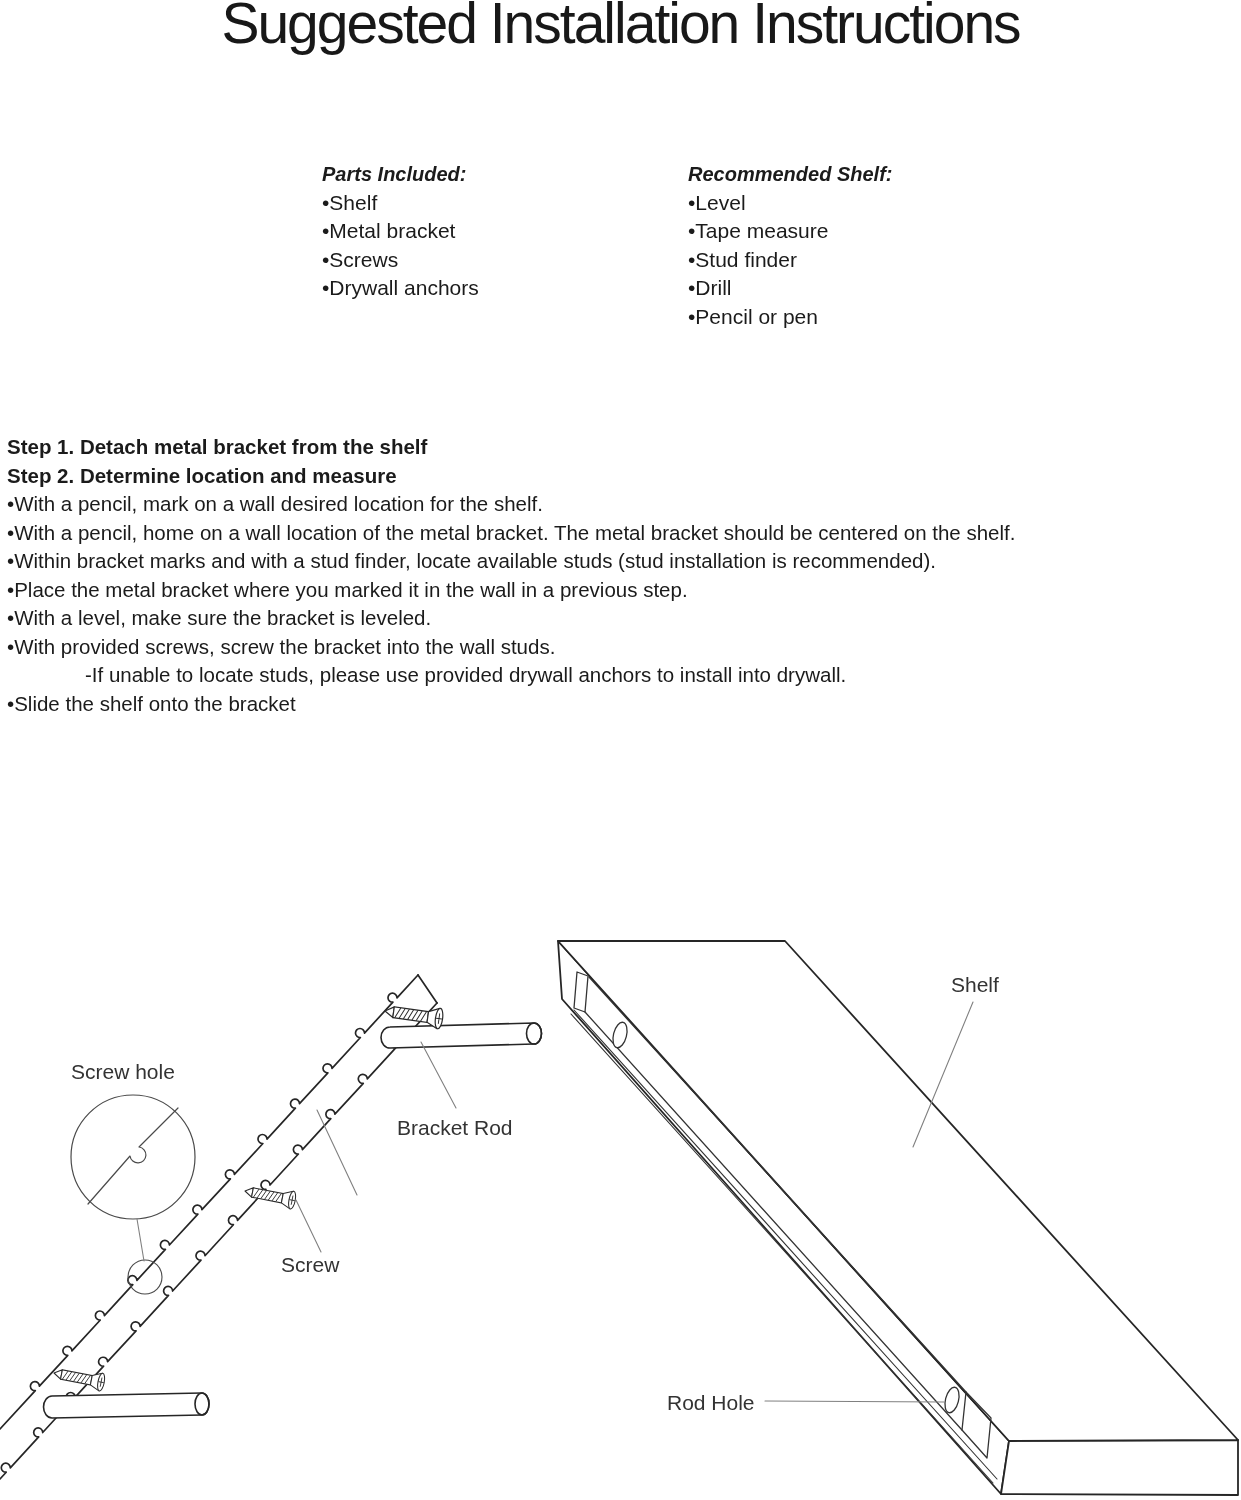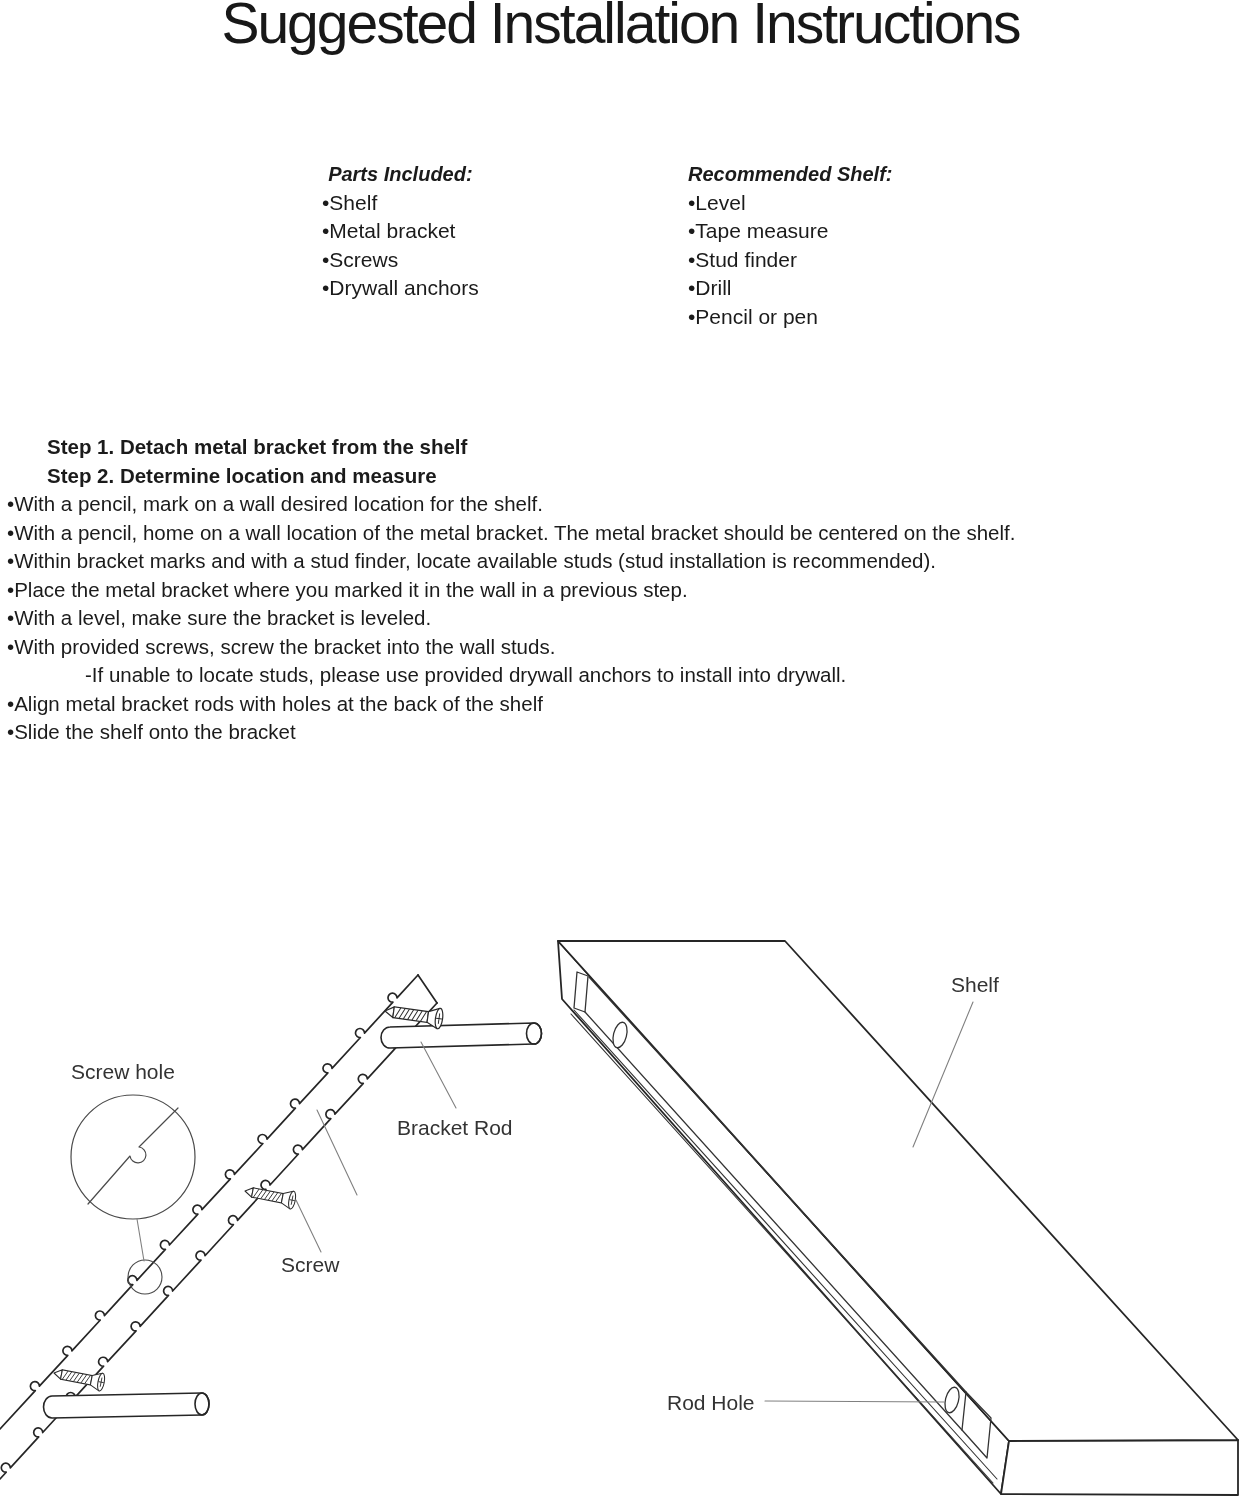--- a/index.html
+++ b/index.html
@@ -3,25 +3,25 @@
 <meta charset="utf-8">
 <style>
   html,body{margin:0;padding:0;background:#ffffff;}
   .page{position:relative;width:1241px;height:1500px;background:#ffffff;overflow:hidden;
         font-family:"Liberation Sans",sans-serif;color:#1b1b1b;}
   .title{position:absolute;top:-8px;left:0;width:1241px;text-align:center;margin:0;
          font-size:57px;font-weight:300;letter-spacing:-2px;color:#181818;line-height:62px;}
   .col{position:absolute;line-height:28.5px;}
   .col-parts{left:322px;top:160px;}
   .col-tools{left:688px;top:160px;}
-  .list-heading{font-size:20px;font-weight:bold;font-style:italic;text-align:center;}
+  .list-heading{font-size:20px;font-weight:bold;font-style:italic;}
   .list-item{font-size:21px;white-space:nowrap;}
   .steps{position:absolute;left:7px;top:433px;width:1230px;line-height:28.5px;font-size:20.5px;}
   .step-line{white-space:nowrap;}
-  .step-h{font-weight:bold;margin-left:40px;}
+  .step-h{font-weight:bold;}
   .subnote{padding-left:78px;}
   svg.diagram{position:absolute;left:0;top:0;width:1241px;height:1500px;}
   svg text{font-family:"Liberation Sans",sans-serif;font-size:21px;fill:#333333;}
 </style>
 </head>
 <body>
 
 <div class="page">
 
   <h1 class="title">Suggested Installation Instructions</h1>
@@ -46,21 +46,20 @@
   <div class="steps">
     <div class="step-line step-h">Step 1. Detach metal bracket from the shelf</div>
     <div class="step-line step-h">Step 2. Determine location and measure</div>
     <div class="step-line">•With a pencil, mark on a wall desired location for the shelf.</div>
     <div class="step-line">•With a pencil, home on a wall location of the metal bracket. The metal bracket should be centered on the shelf.</div>
     <div class="step-line">•Within bracket marks and with a stud finder, locate available studs (stud installation is recommended).</div>
     <div class="step-line">•Place the metal bracket where you marked it in the wall in a previous step.</div>
     <div class="step-line">•With a level, make sure the bracket is leveled.</div>
     <div class="step-line">•With provided screws, screw the bracket into the wall studs.</div>
     <div class="step-line subnote">-If unable to locate studs, please use provided drywall anchors to install into drywall.</div>
-    <div class="step-line">•Align metal bracket rods with holes at the back of the shelf</div>
     <div class="step-line">•Slide the shelf onto the bracket</div>
   </div>
 
   <svg class="diagram" viewBox="0 0 1241 1500" fill="none" stroke-linejoin="round" stroke-linecap="round">
 
     <defs>
       <g id="screw" stroke="#2a2a2a" stroke-width="1.1">
         <path d="M8 -5 L0 0 L8 5 Z" fill="#ffffff"></path>
         <rect x="8" y="-5" width="32" height="10" fill="#ffffff"></rect>
         <path stroke-width="0.9" d="M10 4.5 L14 -4.5 M14 4.5 L18 -4.5 M18 4.5 L22 -4.5 M22 4.5 L26 -4.5 M26 4.5 L30 -4.5 M30 4.5 L34 -4.5 M34 4.5 L38 -4.5"></path>

